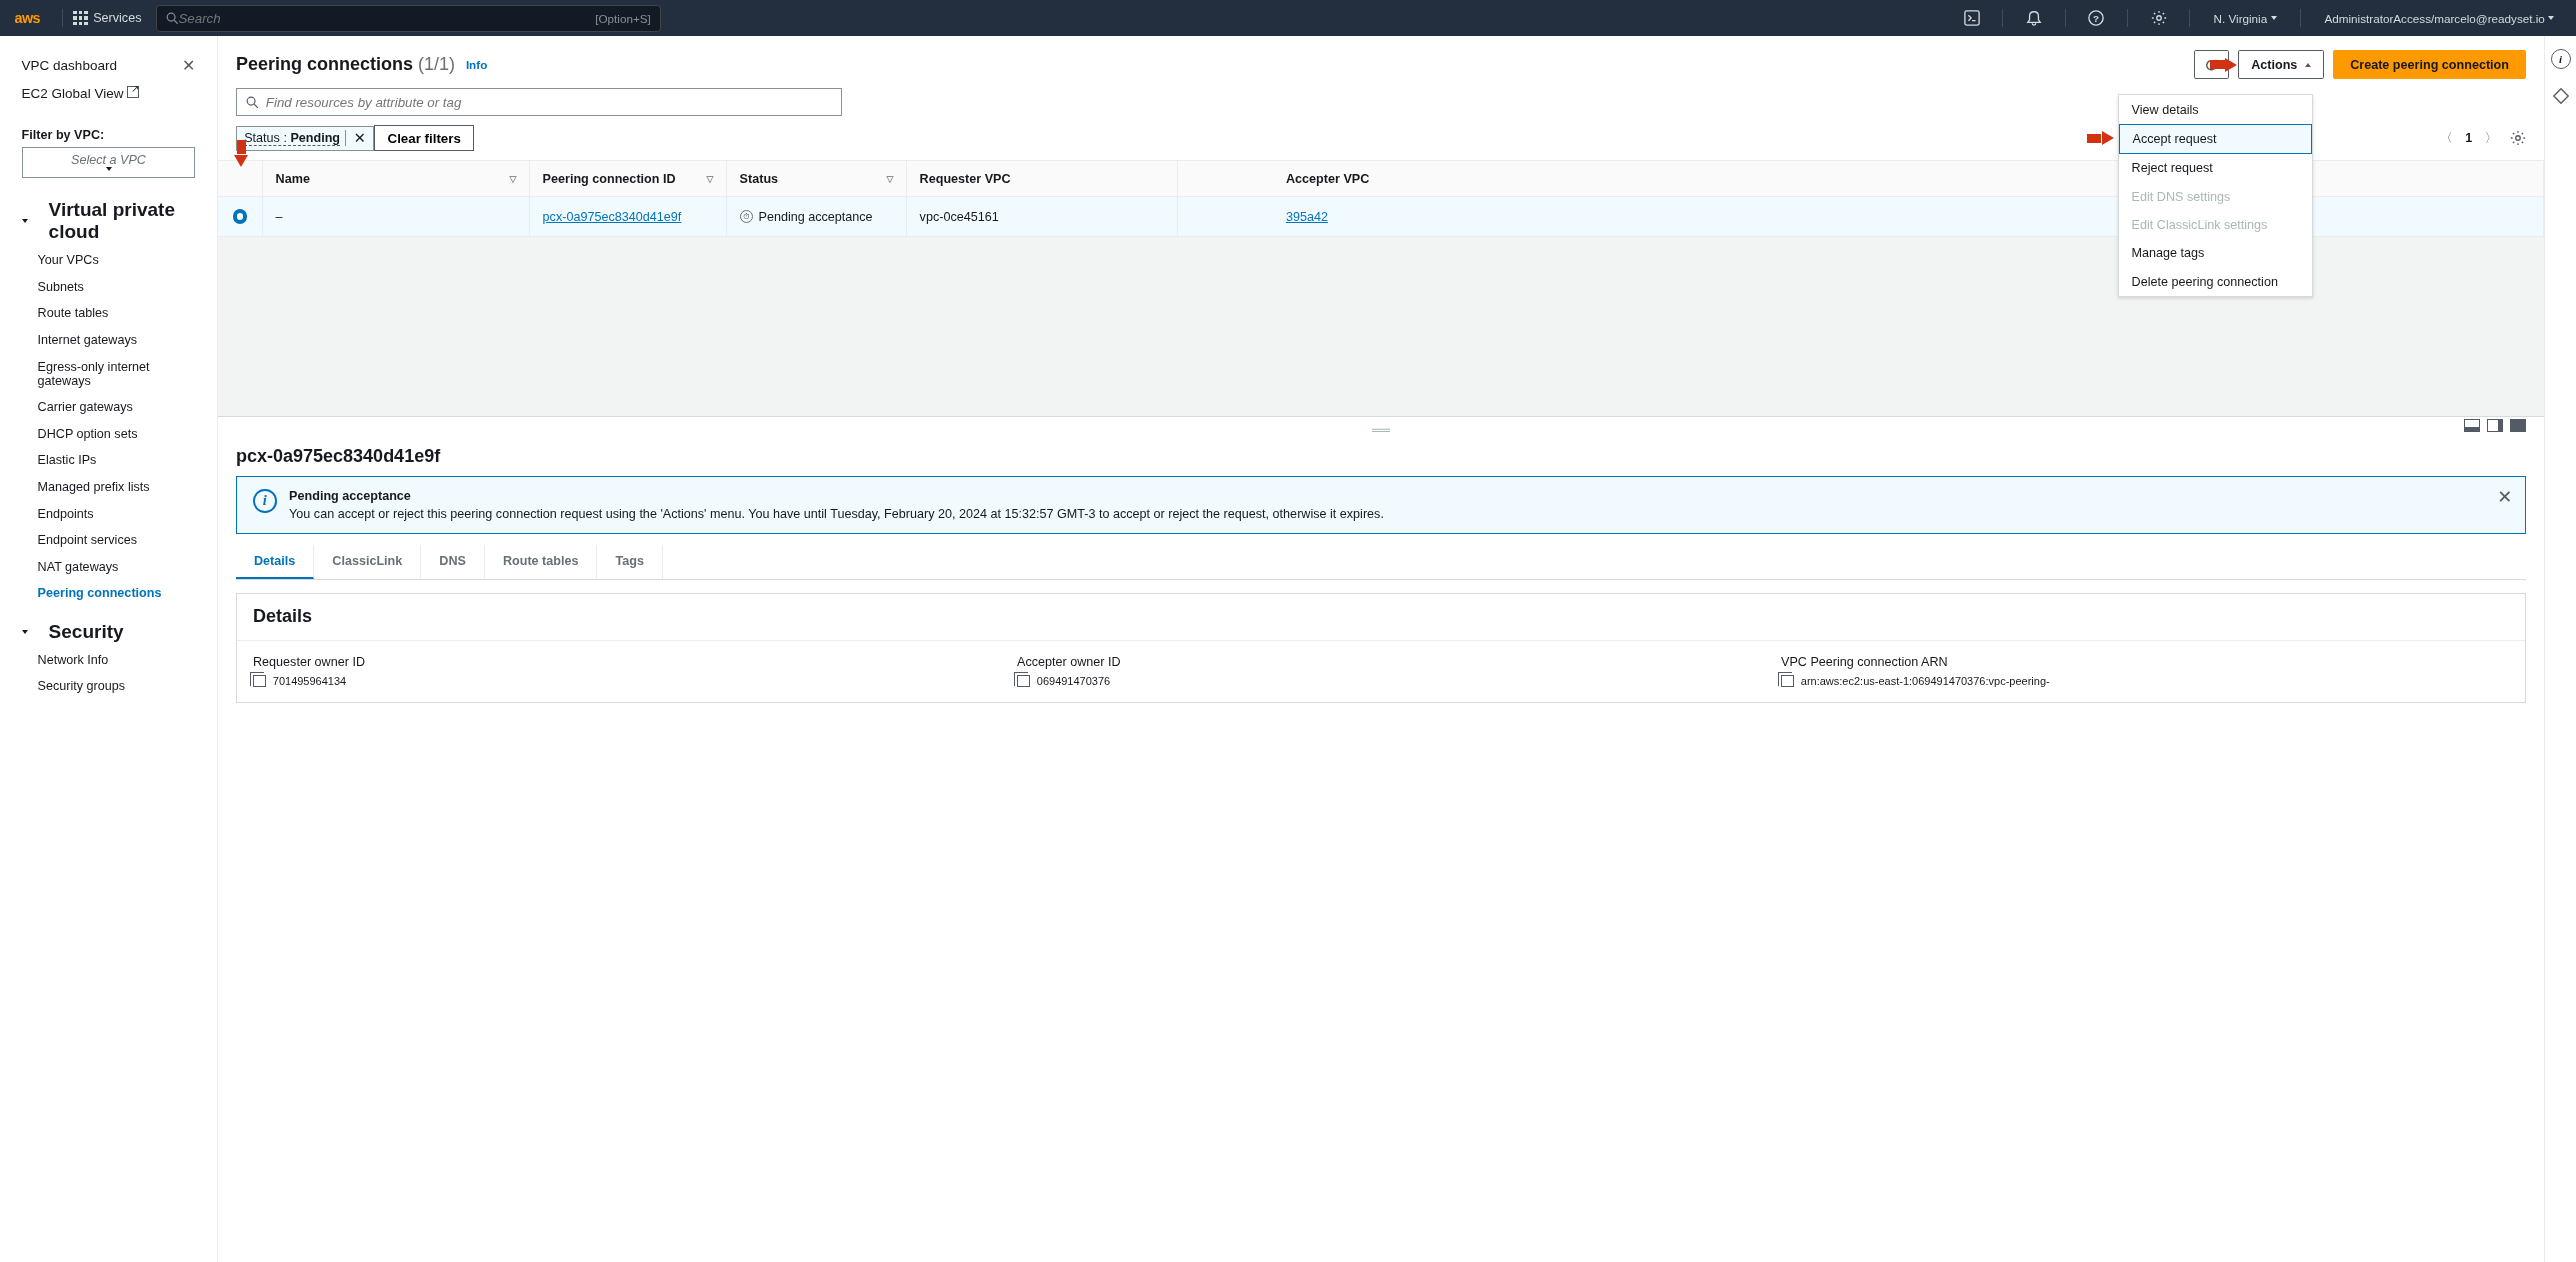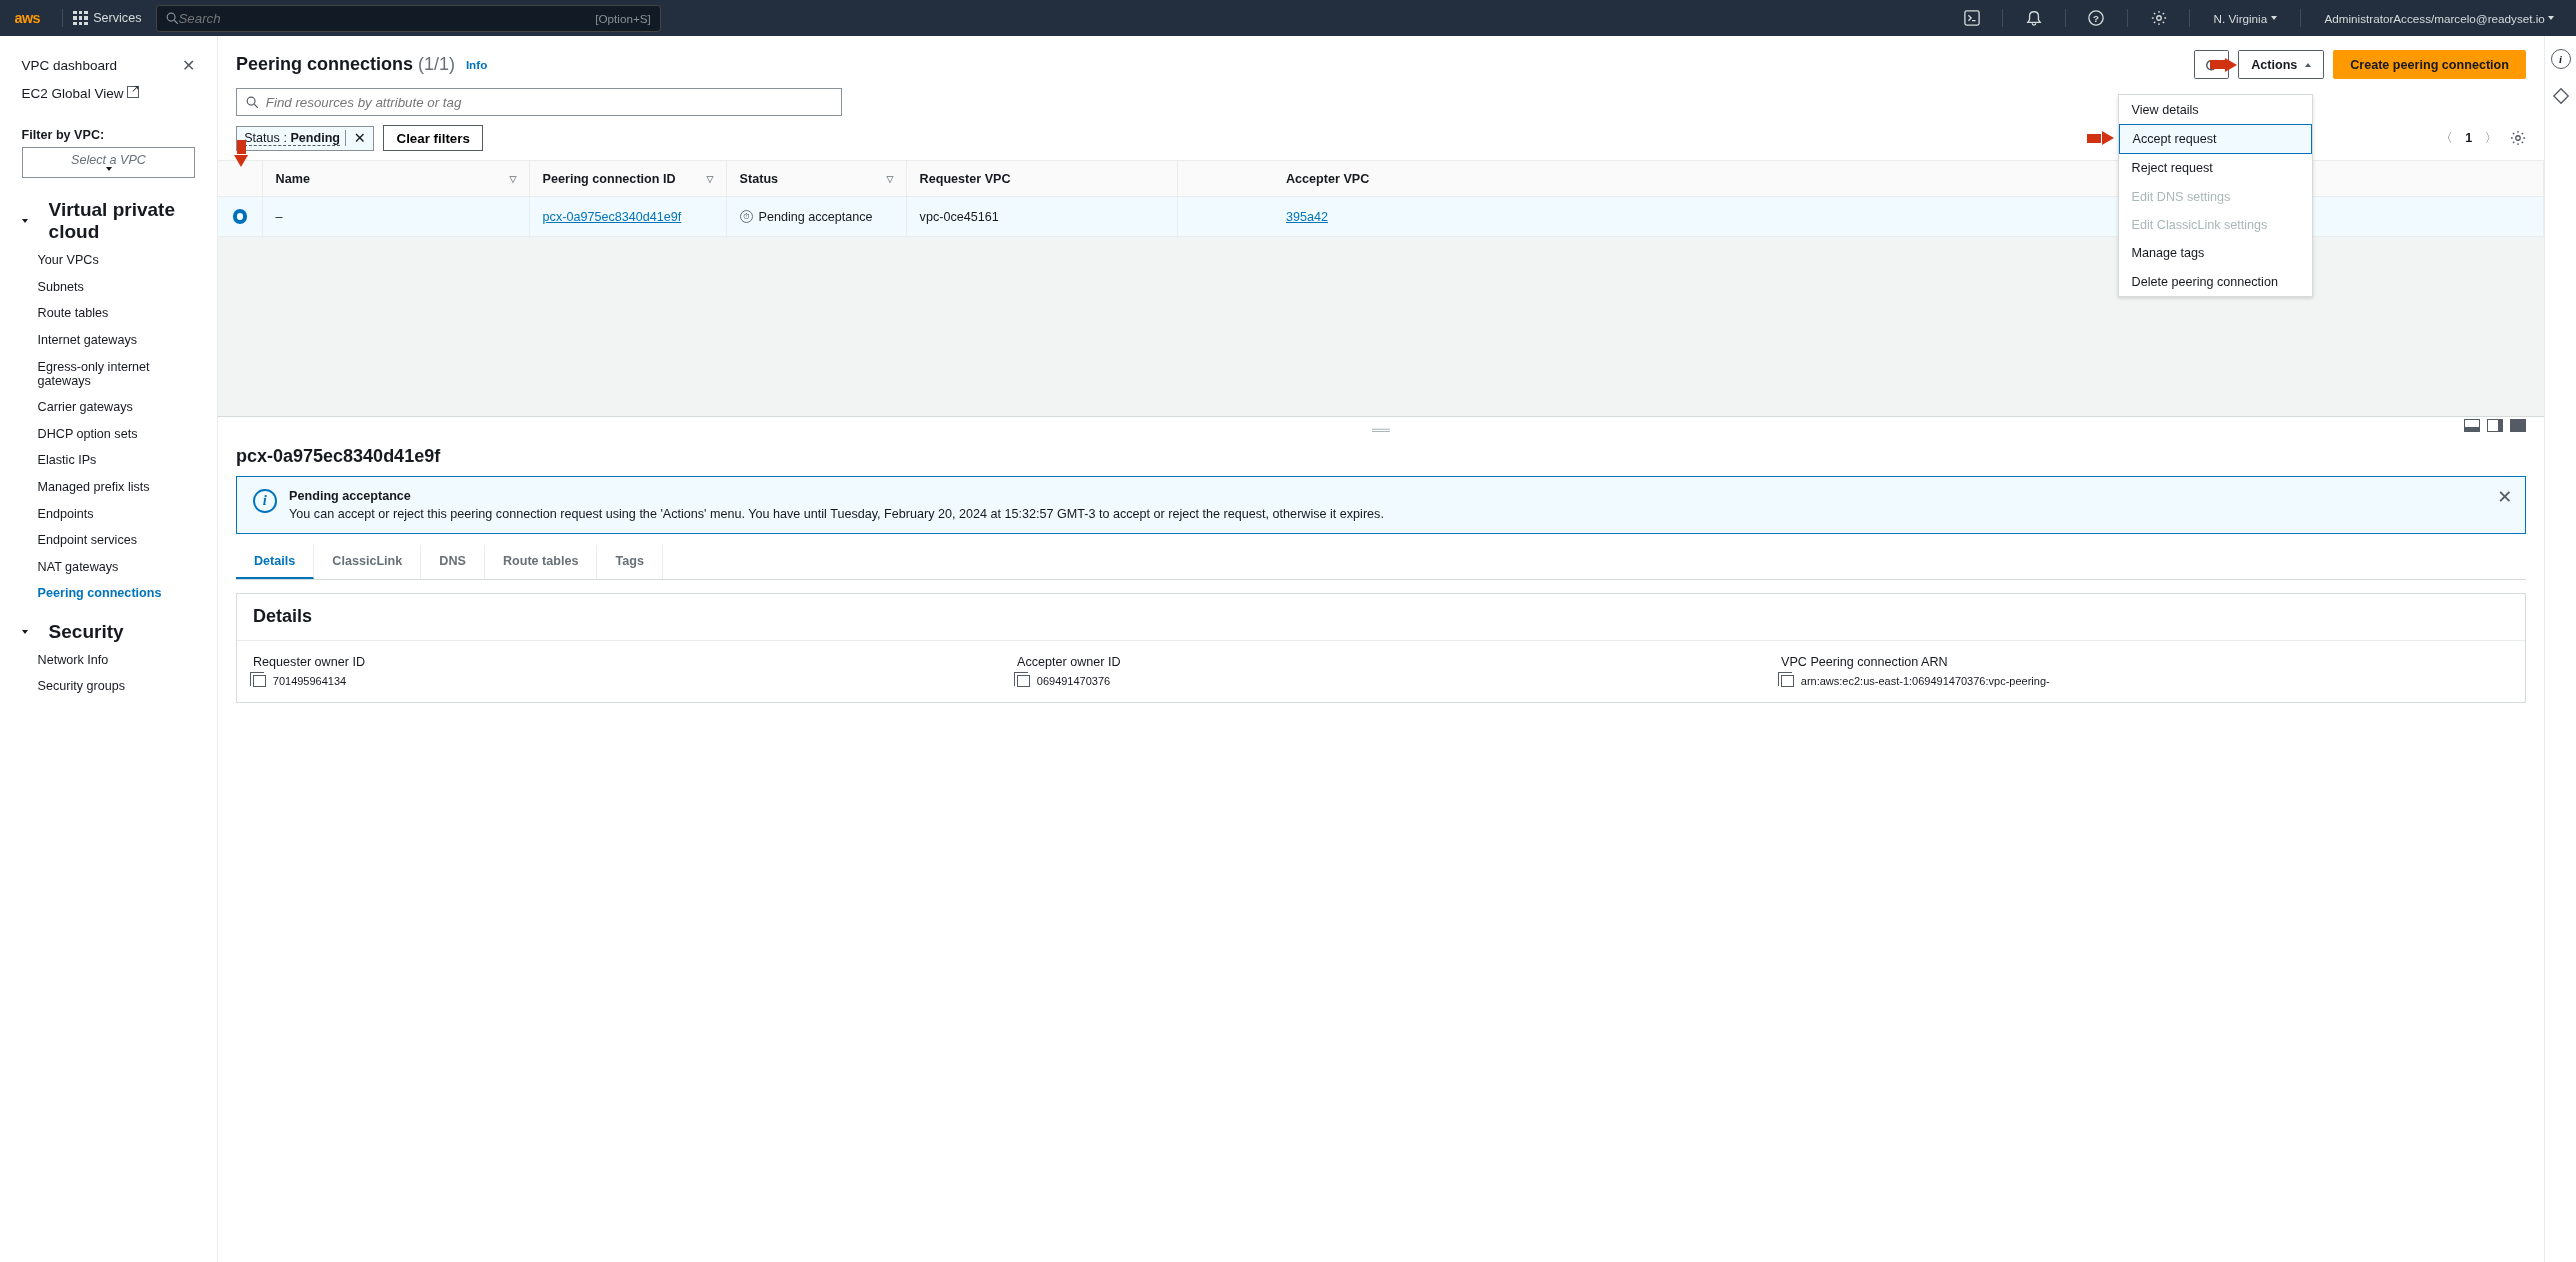--- a/index.html
+++ b/index.html
@@ -47,21 +47,21 @@
 .create-btn { background: #ff9900; border: 0.9px solid #ff9900; color: #16191f; padding: 3.6px 16px; border-radius: 1.8px; font-weight: 700; cursor: pointer; height: 29px; display: flex; align-items: center; }
 
 .actions-menu { position: absolute; top: 44px; right: 213px; background: #fff; border: 0.9px solid #d5dbdb; box-shadow: 0 1.8px 3.6px rgba(0,0,0,0.15); width: 195px; z-index: 10; }
 .menu-item { padding: 7.2px 12.6px; cursor: pointer; font-size: 12.6px; }
 .menu-item.highlighted { border: 1.8px solid #0073bb; background: #f1faff; }
 .menu-item.disabled { color: #aab7b8; cursor: default; }
 
 .filter-row { padding: 9px 18px; display: flex; gap: 9px; align-items: center; }
 .filter-search { flex: 0 0 606px; border: 0.9px solid #879196; padding: 5.4px 9px; display: flex; align-items: center; gap: 7.2px; }
 .filter-search input { border: none; outline: none; flex: 1; font-style: italic; color: #687078; }
-.chips-row { padding: 0 18px 9px; display: flex; gap: 9px; align-items: center; }
+.chips-row { padding: 0 18px 9px; display: flex; align-items: center; }
 .chip { border: 0.9px solid #879196; background: #f1faff; padding: 3.6px 7.2px; display: flex; align-items: center; gap: 5.4px; font-size: 12.6px; }
 .chip-label { border-bottom: 0.9px dashed #545b64; }
 .chip-x { border-left: 0.9px solid #879196; padding-left: 7.2px; cursor: pointer; font-size: 14.4px; }
 .clear-btn { border: 0.9px solid #545b64; background: #fff; padding: 4.5px 12.6px; font-weight: 700; cursor: pointer; }
 .pagination { margin-left: auto; display: flex; align-items: center; gap: 12.6px; color: #687078; }
 .page-num { color: #16191f; font-weight: 700; }
 .gear { cursor: pointer; }
 
 
 .table-wrap { border-top: 0.9px solid #eaeded; }

